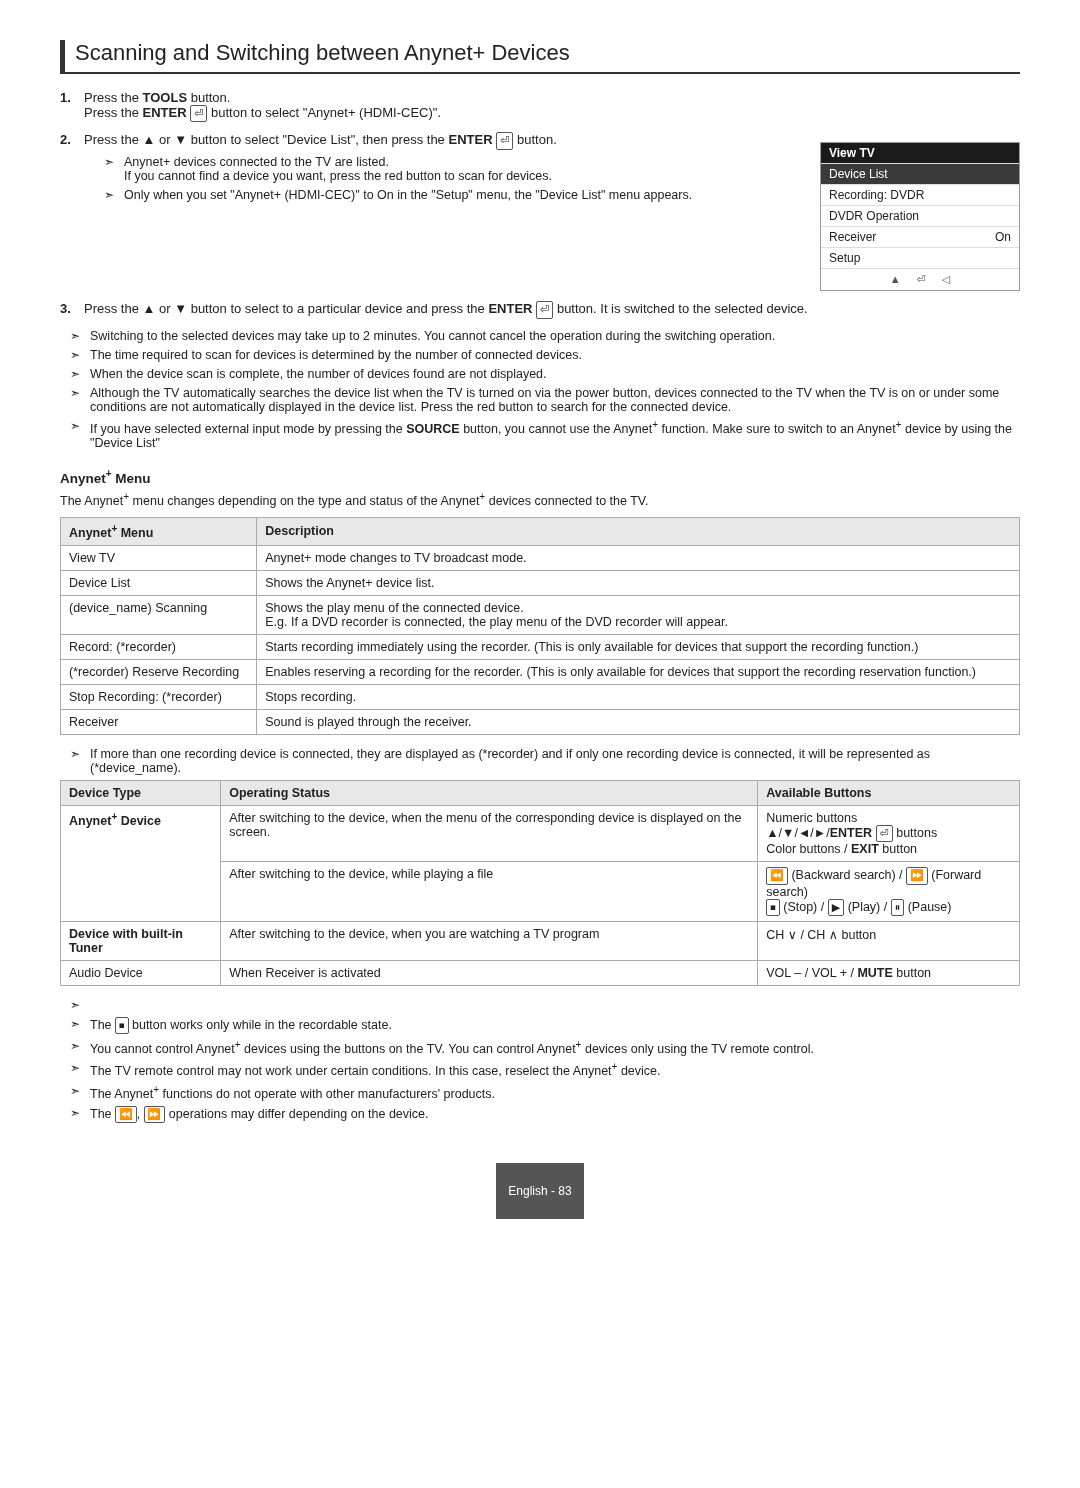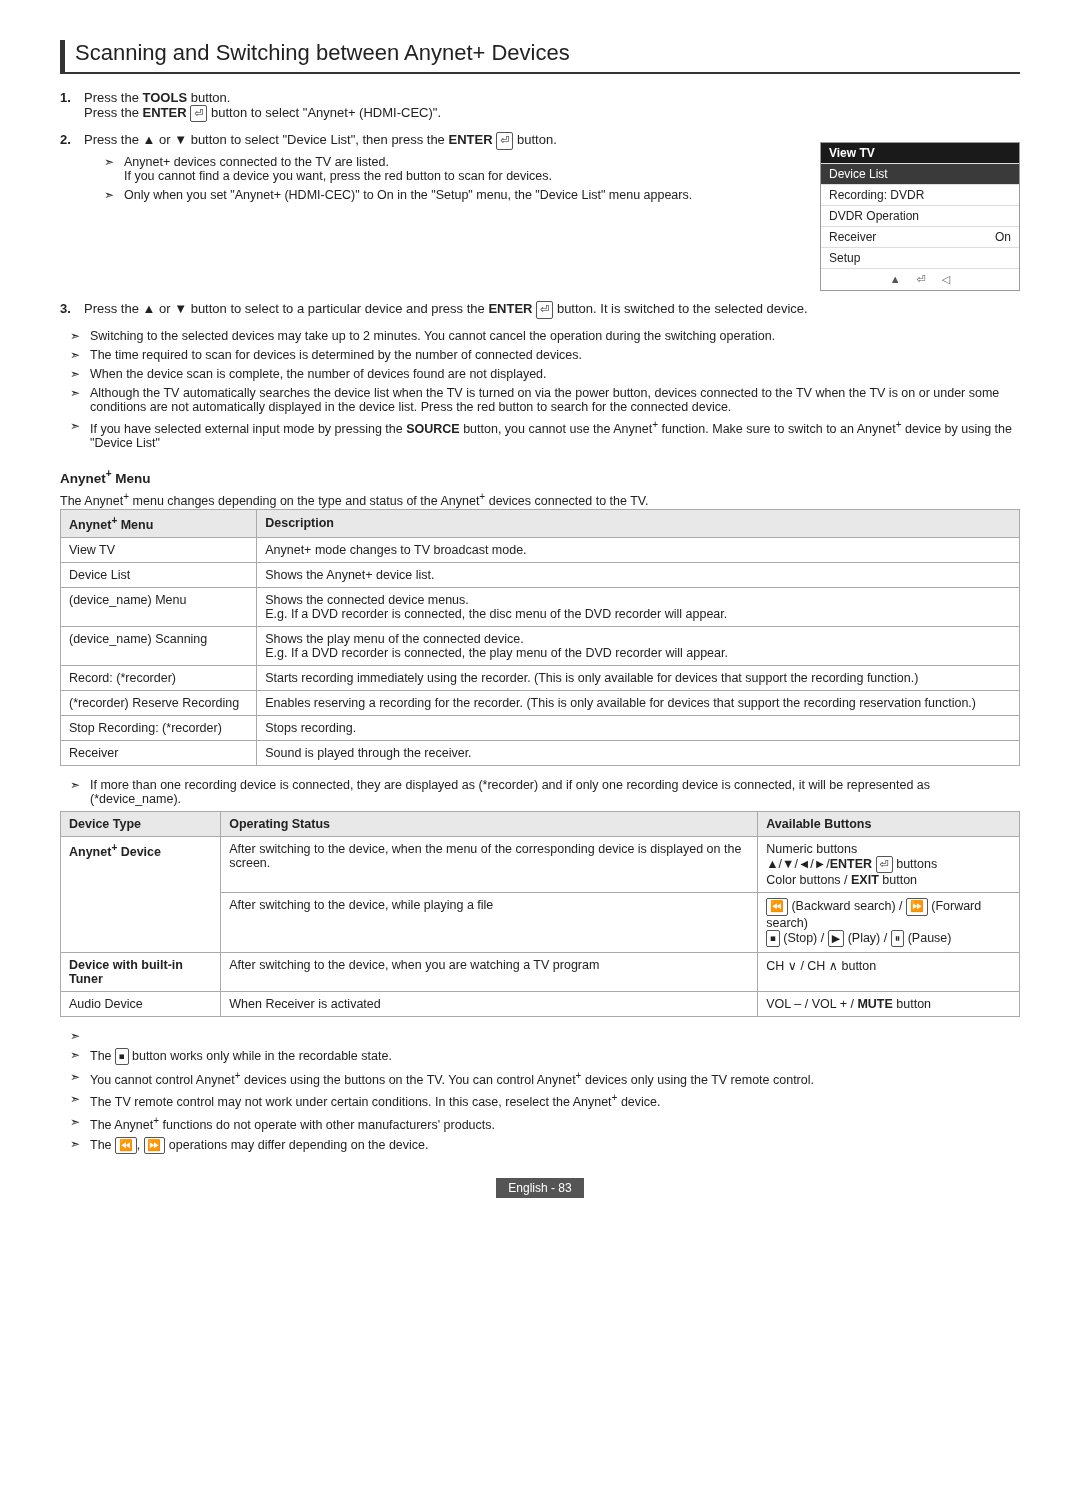--- a/index.html
+++ b/index.html
@@ -81,20 +81,21 @@
       font-size: 11px;
       color: #555;
     }
     .section-title {
       font-weight: bold;
       margin: 18px 0 6px 0;
       font-size: 13.5px;
     }
     .section-desc {
       font-size: 12.5px;
+      margin-bottom: 8px;
     }
     table {
       width: 100%;
       border-collapse: collapse;
       font-size: 12.5px;
       margin-bottom: 12px;
     }
     table th {
       background: #e8e8e8;
       border: 1px solid #aaa;
@@ -110,25 +111,25 @@
     table td.bold-cell { font-weight: bold; }
     .note-section { margin-top: 10px; }
     .section2-title {
       font-weight: bold;
       margin: 16px 0 6px 0;
       font-size: 13px;
     }
     .footer-note {
       text-align: center;
       font-size: 12px;
-      margin-top: 4px;
+      margin-top: 20px;
       background: #555;
       color: #fff;
       display: inline-block;
-      padding: 3px 12px;
+      padding: 21px 12px;
     }
     .footer-wrap { text-align: center; margin-top: 20px; }
     b { font-weight: bold; }
     .icon-btn {
       display: inline-block;
       border: 1px solid #555;
       border-radius: 2px;
       padding: 0 3px;
       font-size: 11px;
       line-height: 1.4;
@@ -230,24 +231,20 @@
     <tbody>
       <tr>
         <td>View TV</td>
         <td>Anynet+ mode changes to TV broadcast mode.</td>
       </tr>
       <tr>
         <td>Device List</td>
         <td>Shows the Anynet+ device list.</td>
       </tr>
       <tr>
-        <td>(device_name) Menu</td>
-        <td>Shows the connected device menus.<br>E.g. If a DVD recorder is connected, the disc menu of the DVD recorder will appear.</td>
-      </tr>
-      <tr>
         <td>(device_name) Scanning</td>
         <td>Shows the play menu of the connected device.<br>E.g. If a DVD recorder is connected, the play menu of the DVD recorder will appear.</td>
       </tr>
       <tr>
         <td>Record: (*recorder)</td>
         <td>Starts recording immediately using the recorder. (This is only available for devices that support the recording function.)</td>
       </tr>
       <tr>
         <td>(*recorder) Reserve Recording</td>
         <td>Enables reserving a recording for the recorder. (This is only available for devices that support the recording reservation function.)</td>

